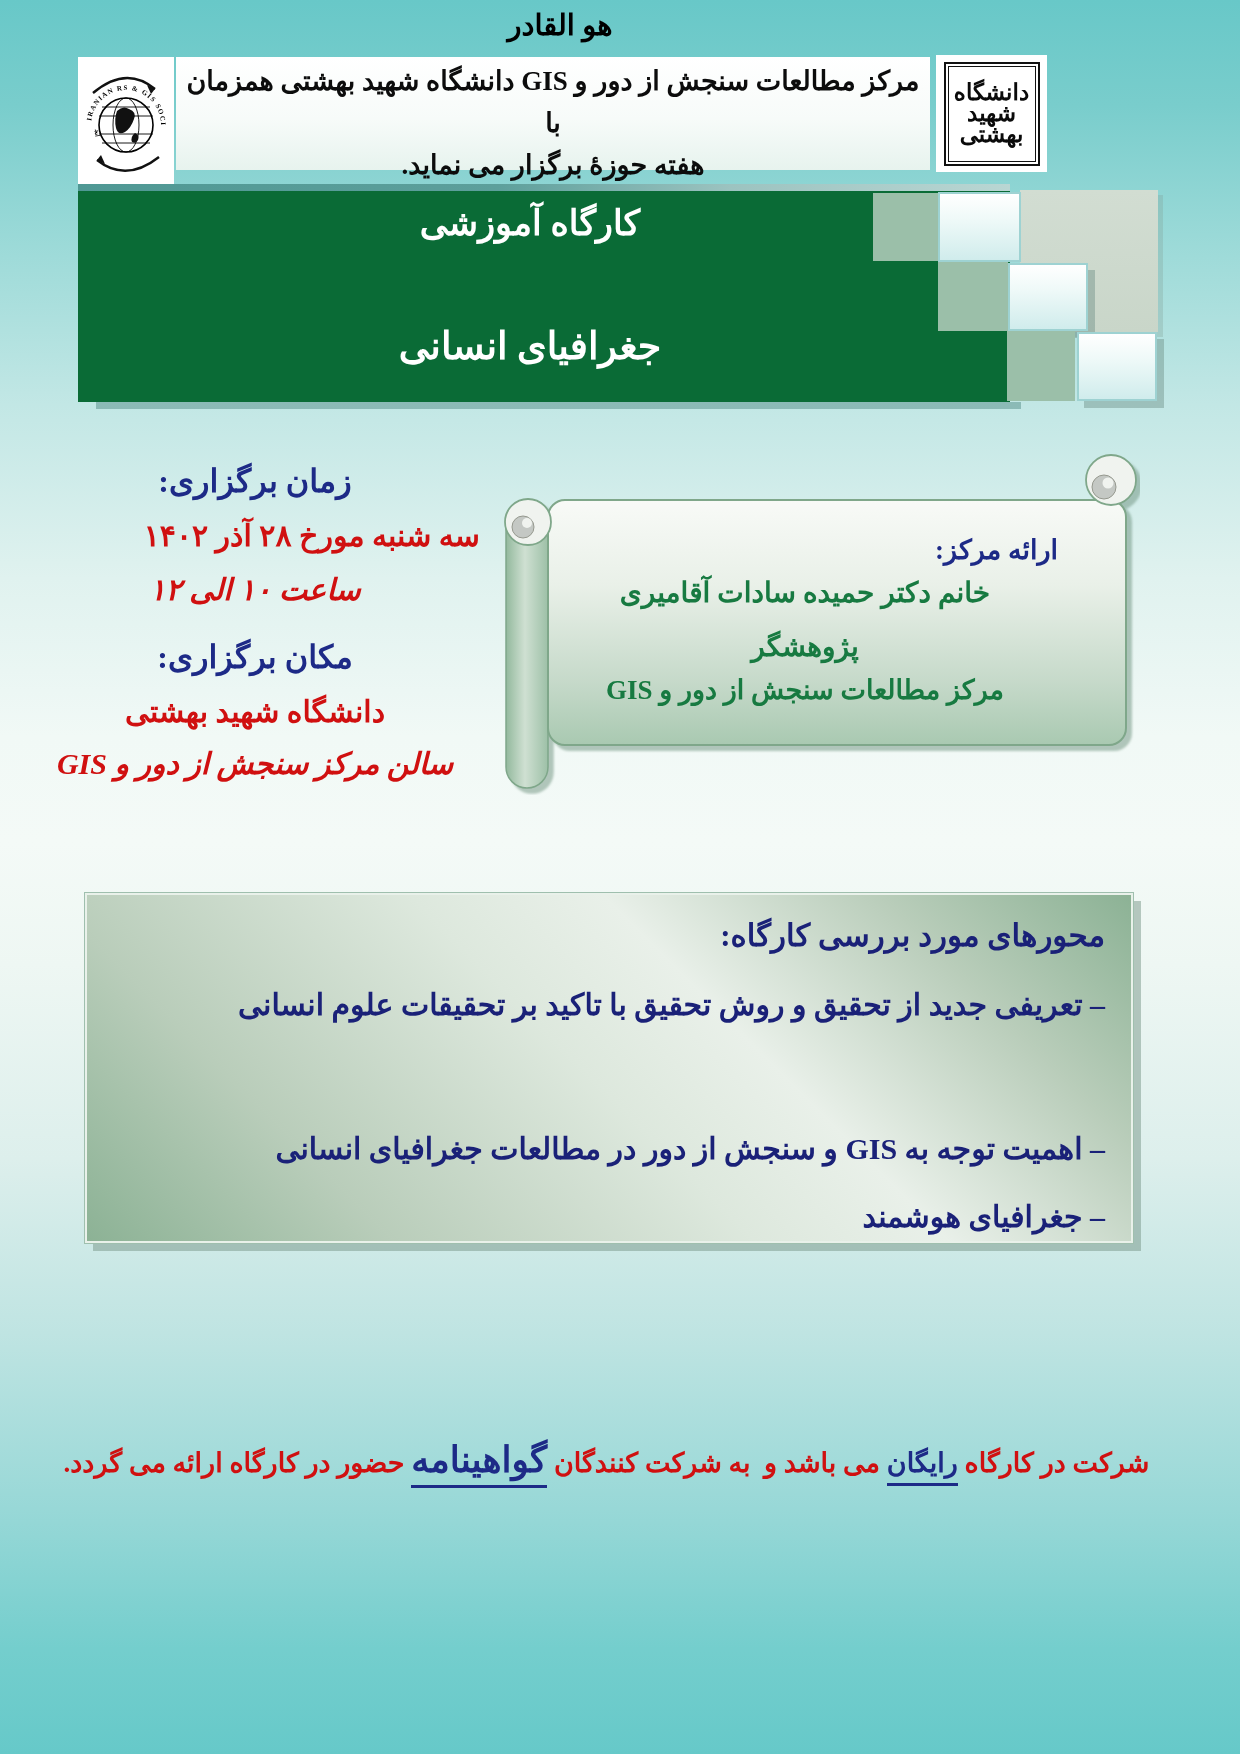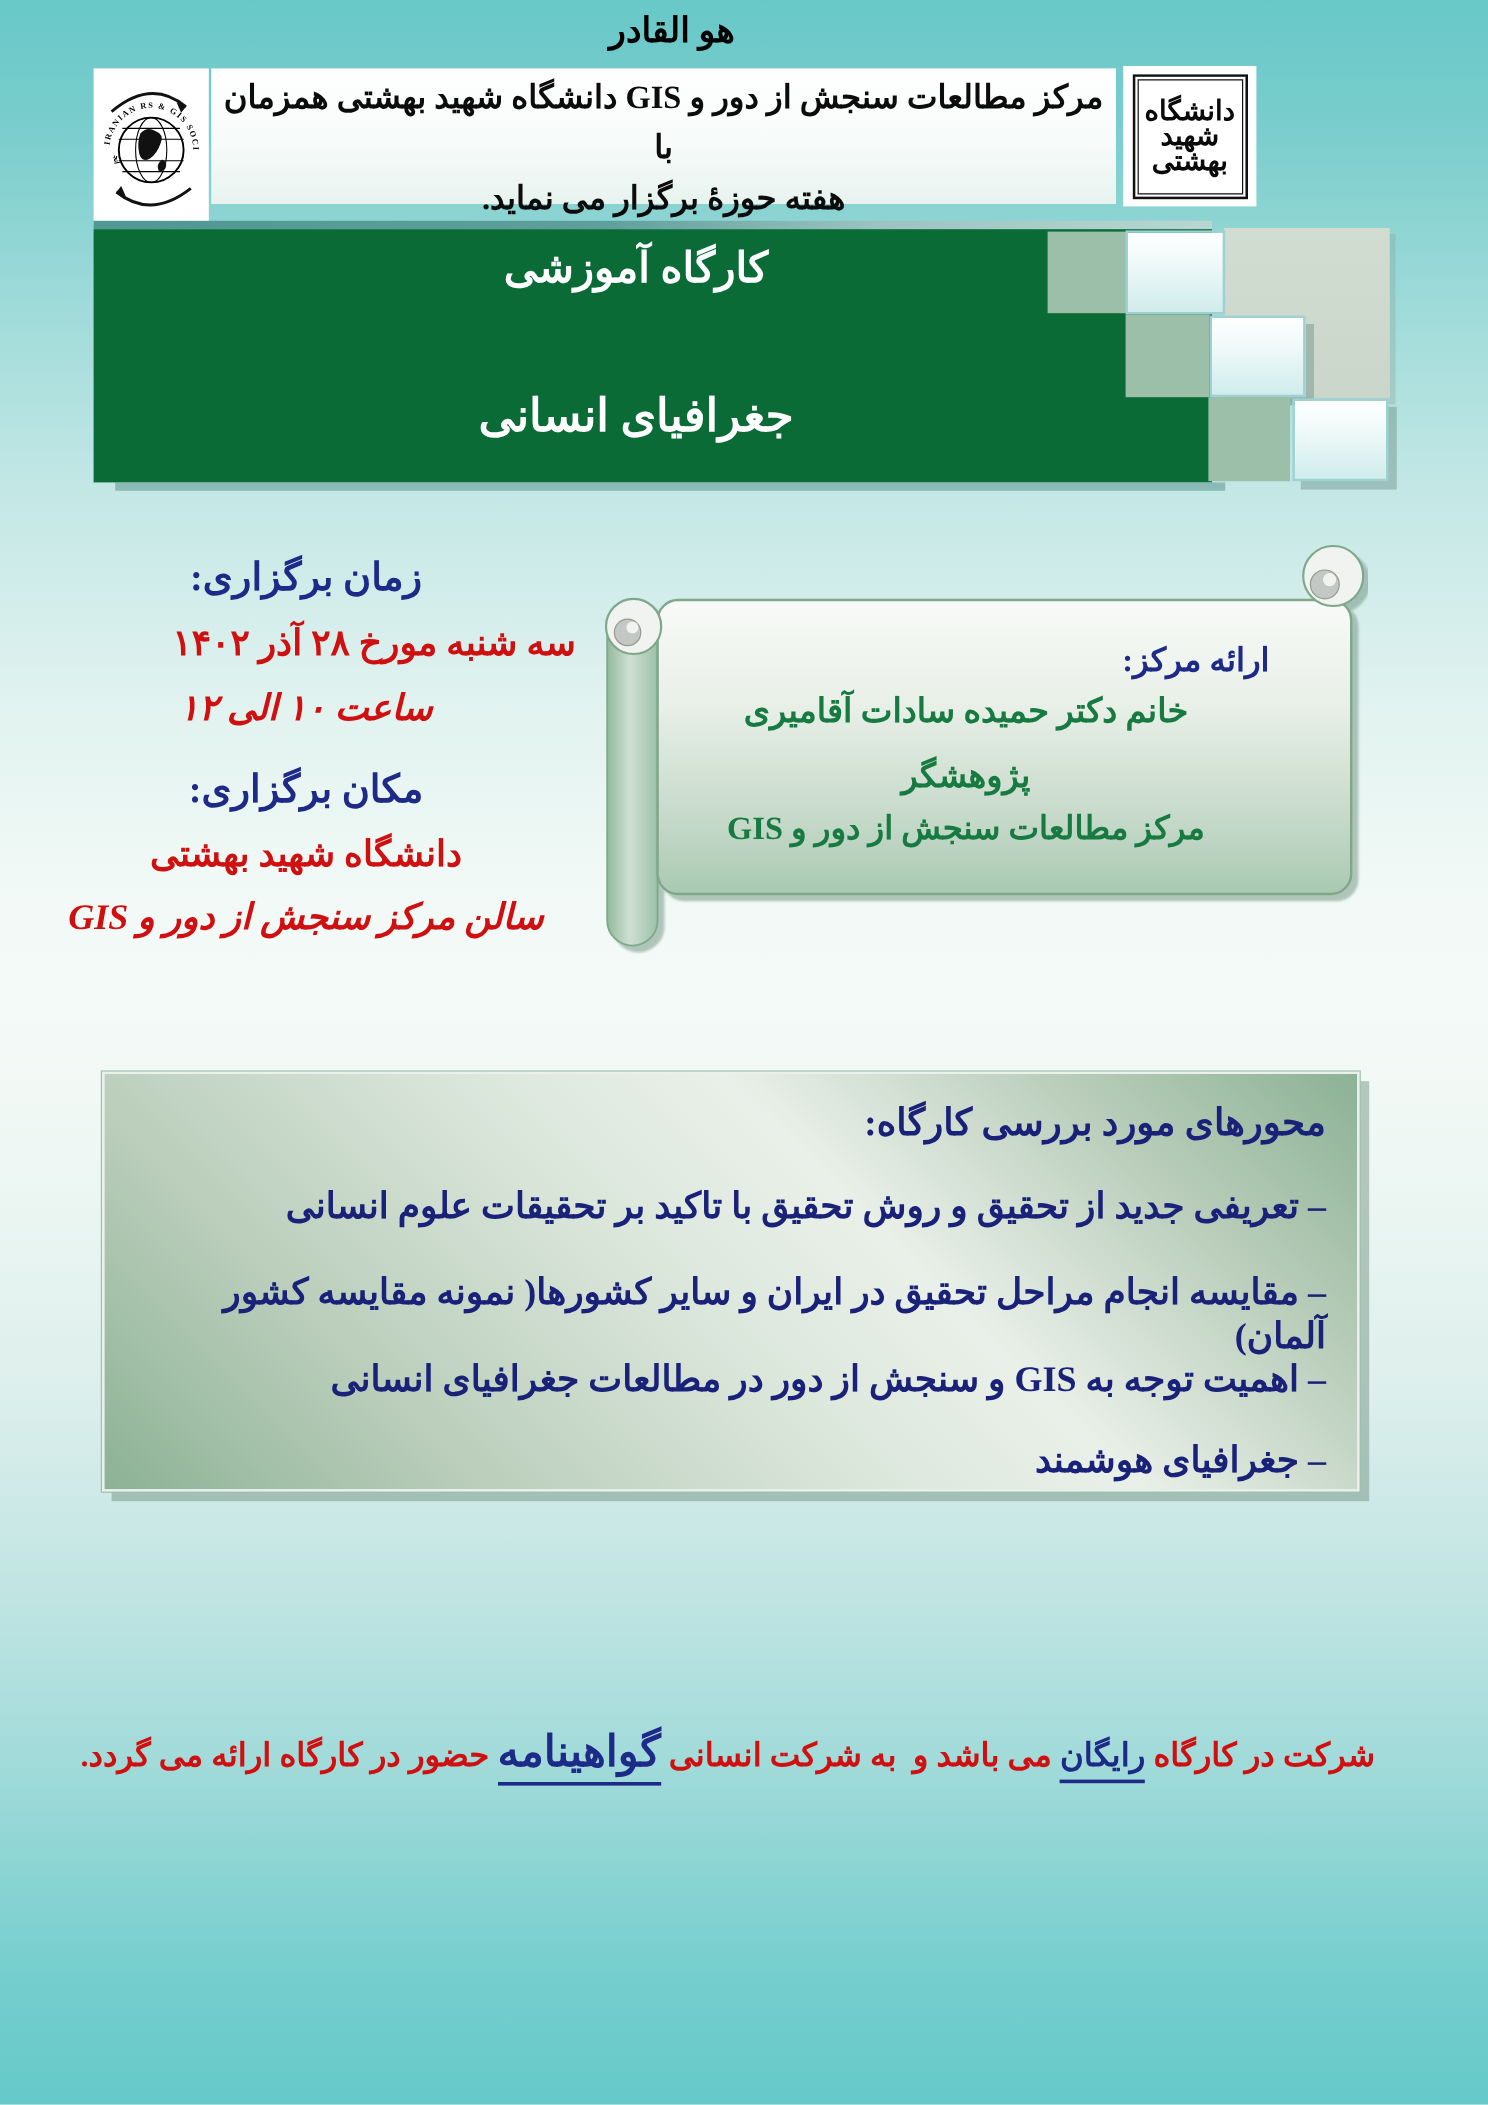--- a/index.html
+++ b/index.html
@@ -180,22 +180,21 @@
     </g>
   </svg>
   <div class="abs scr-label navy rtl">ارائه مرکز:</div>
   <div class="abs scr-name rtl">خانم دکتر حمیده سادات آقامیری</div>
   <div class="abs scr-role rtl">پژوهشگر</div>
   <div class="abs scr-org rtl">مرکز مطالعات سنجش از دور و GIS</div>
 
   <div class="abs topics-box rtl">
     <div class="topic-heading">محورهای مورد بررسی کارگاه:</div>
     <div class="topic-item1">– تعریفی جدید از تحقیق و روش تحقیق با تاکید بر تحقیقات علوم انسانی</div>
-    <div class="topic-item2">– مقایسه انجام مراحل تحقیق در ایران و سایر کشورها( نمونه مقایسه کشور آلمان)</div>
     <div class="topic-item3">– اهمیت توجه به GIS و سنجش از دور در مطالعات جغرافیای انسانی</div>
     <div class="topic-item4">– جغرافیای هوشمند</div>
   </div>
 
   <div class="abs footer-note rtl">
-    <span>شرکت در کارگاه </span><span class="u-navy">رایگان</span><span> می باشد و  به شرکت انسانی </span><span class="u-navy big">گواهینامه</span><span> حضور در کارگاه ارائه می گردد.</span>
+    <span>شرکت در کارگاه </span><span class="u-navy">رایگان</span><span> می باشد و  به شرکت کنندگان </span><span class="u-navy big">گواهینامه</span><span> حضور در کارگاه ارائه می گردد.</span>
   </div>
 
 </div>
 
 </body></html>

